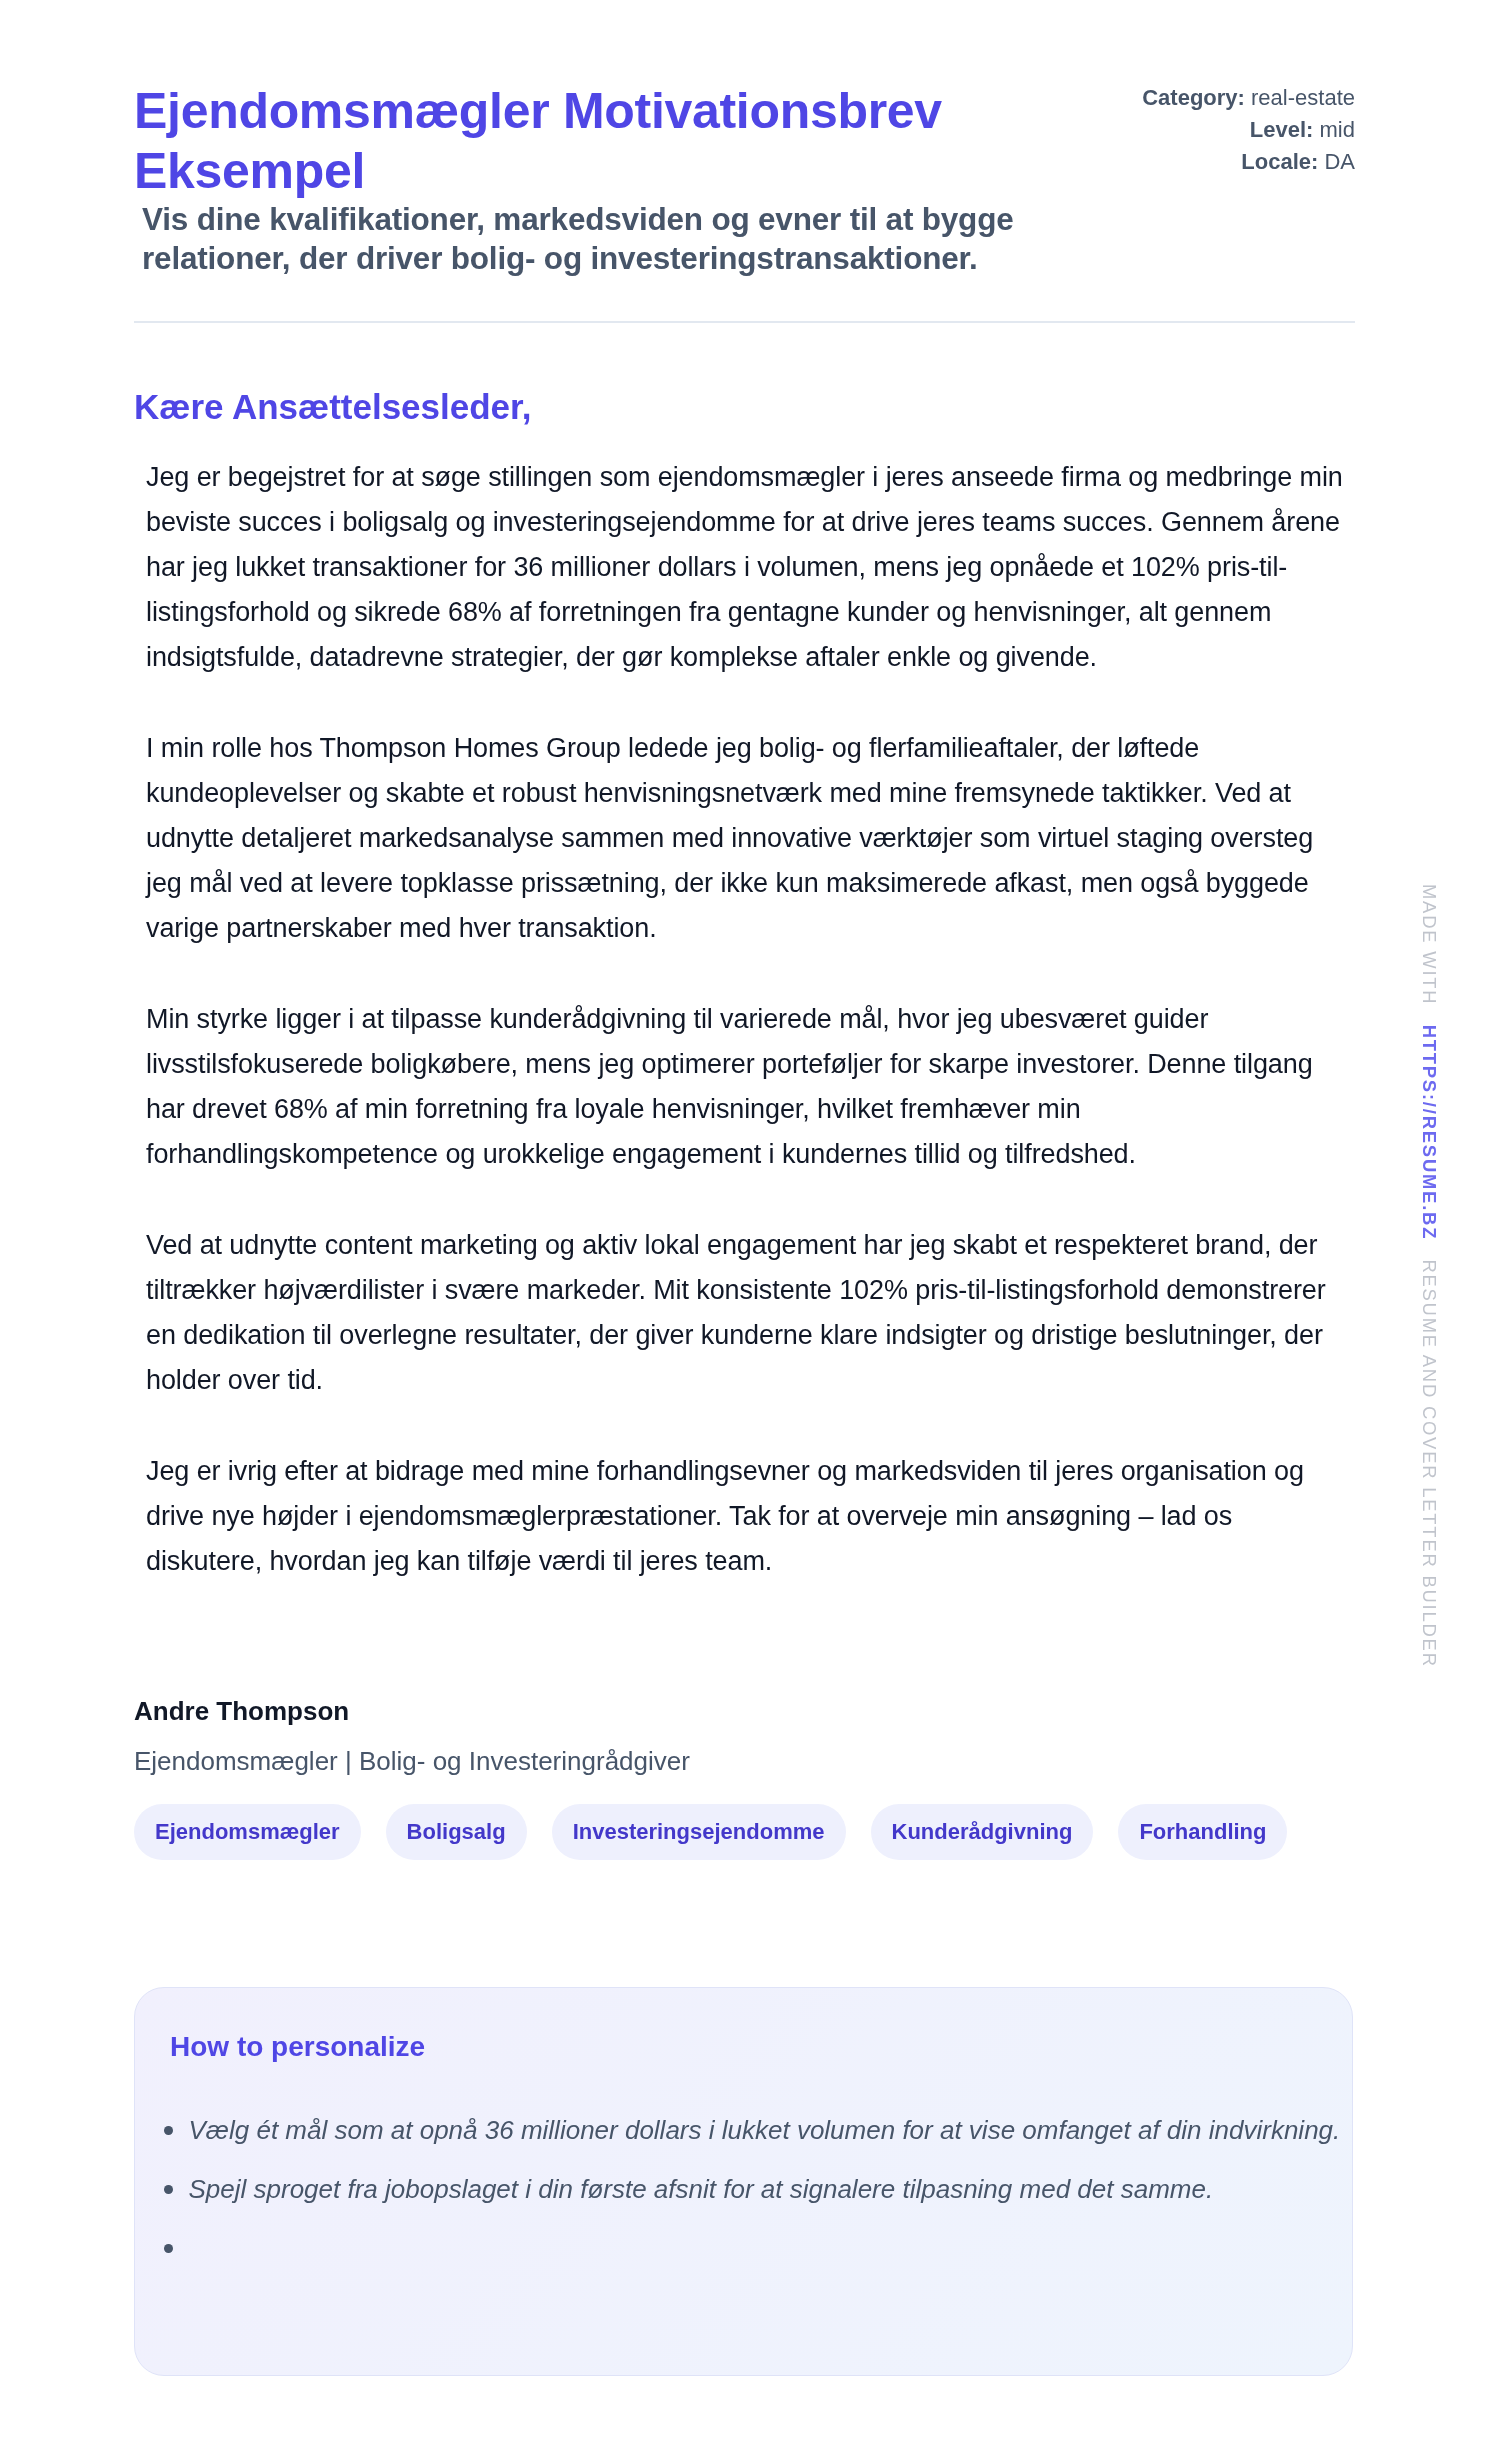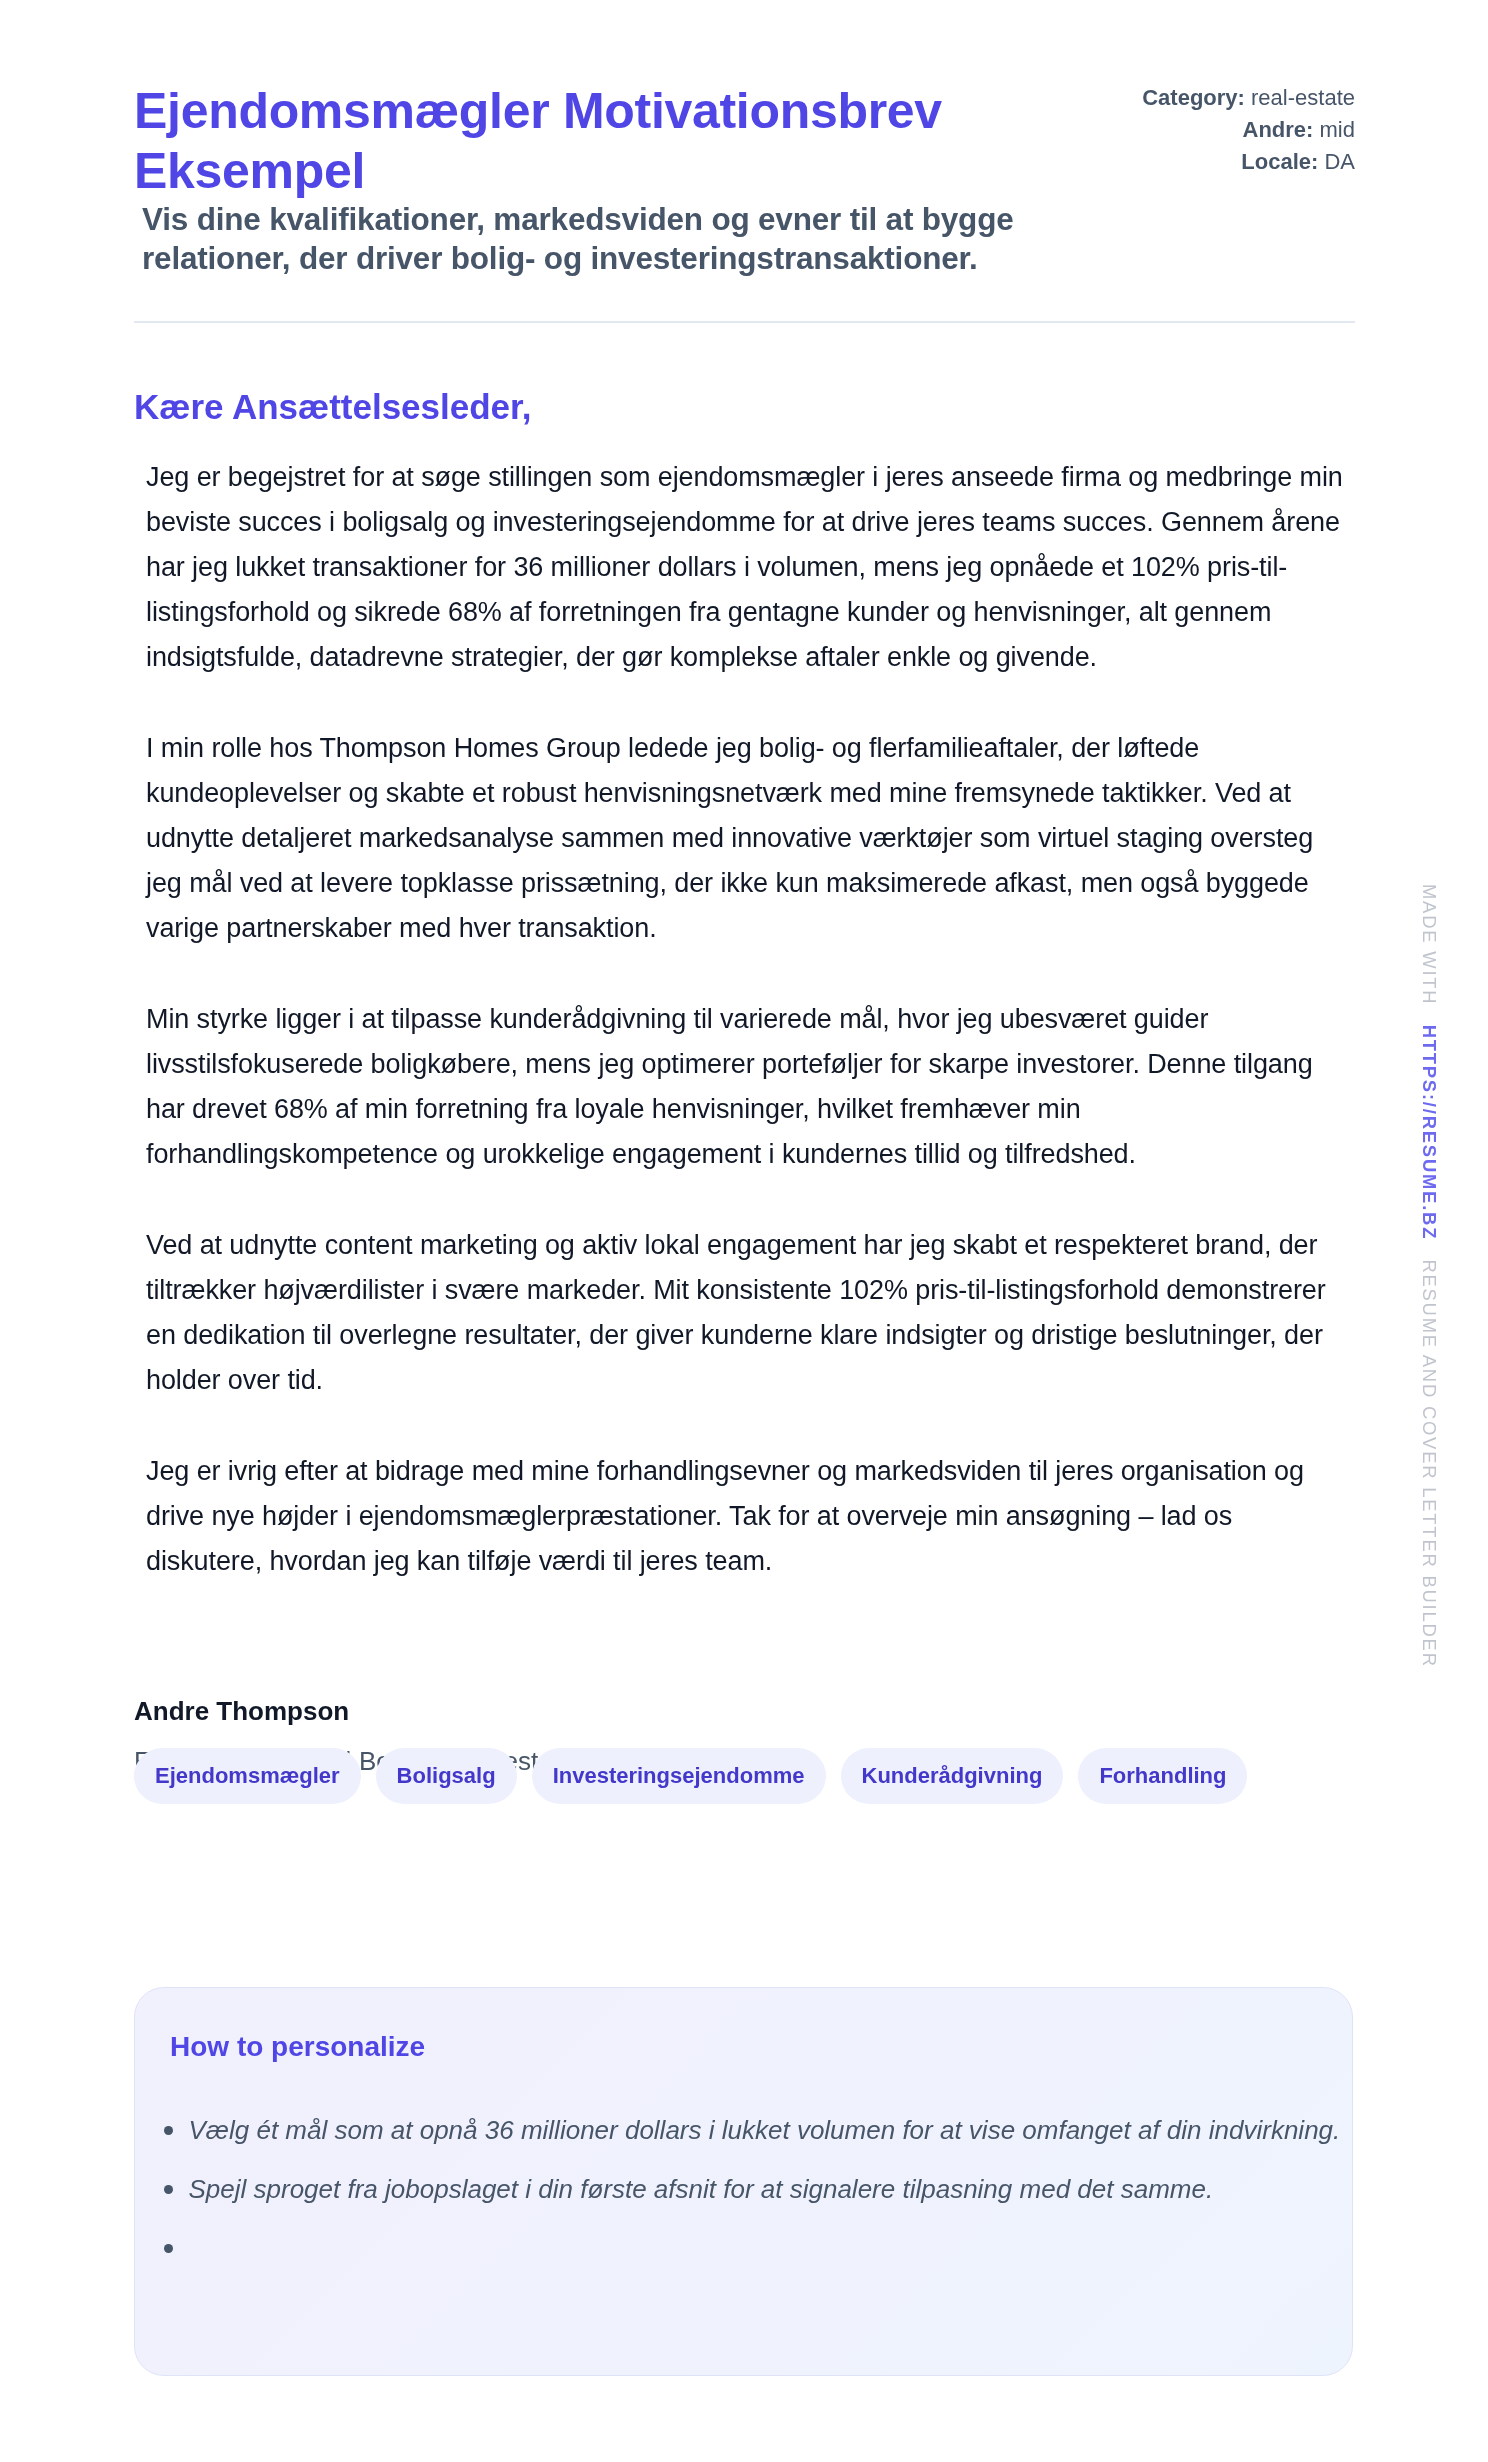--- a/index.html
+++ b/index.html
@@ -48,21 +48,21 @@
 
   .sig-name {
     position: absolute; left: 0; top: 1694px;
     font-size: 26px; line-height: 35px; font-weight: 700; color: #111827;
   }
   .sig-title {
     position: absolute; left: 0; top: 1744px;
     font-size: 26px; line-height: 35px; color: #475569;
   }
 
-  .tags { position: absolute; left: 0; top: 1748px; display: flex; gap: 15px; }
+  .tags { position: absolute; left: 0; top: 1804px; display: flex; gap: 25px; }
   .tag {
     height: 56px; line-height: 56px; padding: 0 21px; border-radius: 28px;
     background: #eef0fd; color: #4338ca; font-size: 22px; font-weight: 600;
     white-space: nowrap;
   }
 
   .tips {
     position: absolute; left: 0; top: 1987px; width: 1219px; height: 389px;
     border: 1.8px solid #dfe3f8; border-radius: 30px; box-sizing: border-box;
     background: linear-gradient(135deg, #f1f0fd 0%, #eef4fd 100%);
@@ -102,21 +102,21 @@
   <div class="header">
     <h1 class="title">Ejendomsmægler Motivationsbrev Eksempel</h1>
     <h2 class="subtitle">Vis dine kvalifikationer, markedsviden og evner til at bygge relationer, der driver bolig- og investeringstransaktioner.</h2>
 
     <div class="meta">
       <div class="row">
         <span class="lbl">Category:</span>
         <span>real-estate</span>
       </div>
       <div class="row">
-        <span class="lbl">Andre:</span>
+        <span class="lbl">Level:</span>
         <span>mid</span>
       </div>
       <div class="row">
         <span class="lbl">Locale:</span>
         <span>DA</span>
       </div>
     </div>
   </div>
 
   <div class="divider"></div>

